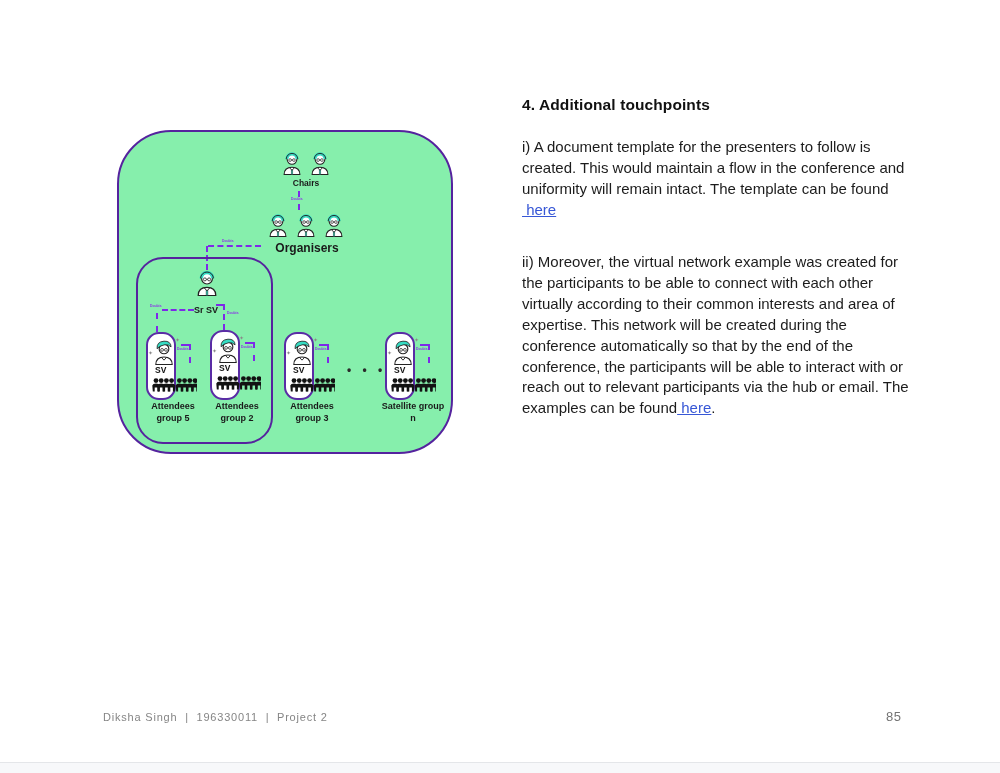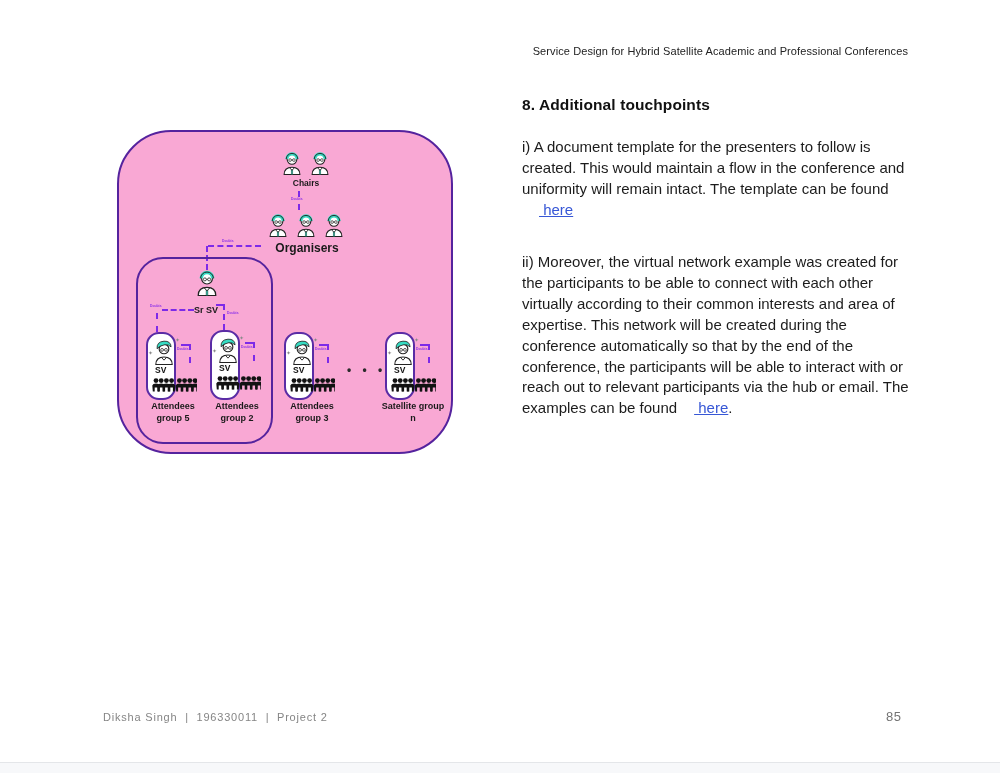--- a/index.html
+++ b/index.html
@@ -16,28 +16,28 @@
     font-size:11px; color:#222; letter-spacing:0.1px;
   }
   .heading {
     position:absolute; left:522px; top:96px;
     font-size:15.5px; font-weight:bold; color:#111; letter-spacing:0.1px;
   }
   .para {
     position:absolute; left:522px; width:392px;
     font-size:15px; line-height:20.9px; color:#1c1c1c;
   }
-  .para a { color:#3757d6; text-decoration:underline; white-space:pre;margin-left:17px; }
+  .para a { color:#3757d6; text-decoration:underline; white-space:pre; }
   #para1 { top:137px; }
   #para2 { top:252px; }
 
   
   .diagram {
     position:absolute; left:117px; top:130px; width:336px; height:324px;
-    border:2px solid #55239e; border-radius:54px; background:#f9a8d4;
+    border:2px solid #55239e; border-radius:54px; background:#86efac;
   }
   .inner-box {
     position:absolute; left:17px; top:125px; width:137px; height:187px;
     border:2px solid #55239e; border-radius:27px;
   }
   .sv-box {
     position:absolute; width:30px; height:68px;
     border:2px solid #5a2ca5; border-radius:13px; background:#fff;
   }
   .dlabel { position:absolute; font-weight:bold; color:#1a1a1a; text-align:center; }
@@ -96,23 +96,22 @@
     </g>
     <g id="sym-tinyperson">
       <circle cx="5" cy="2.6" r="2.4" fill="#121212"></circle>
       <path d="M1.3,7.4 Q1.8,5.4 5,5.4 Q8.2,5.4 8.7,7.4 L8.2,13.6 H6.3 L6.3,9.4 H3.7 L3.7,13.6 H1.8 Z" fill="#121212"></path>
     </g>
   </defs>
 </svg>
 
 <div class="page">
 
-  <div class="doc-header">Service Design for Hybrid Satellite Academic and Professional Conferences</div>
-
-  <div class="heading">8. Additional touchpoints</div>
+
+  <div class="heading">4. Additional touchpoints</div>
 
   <div class="para" id="para1"><span>i) A document template for the presenters to follow is created. This would maintain a flow in the conference and uniformity will remain intact. The template can be found</span><a href="#"> here</a><span></span></div>
 
   <div class="para" id="para2"><span>ii) Moreover, the virtual network example was created for the participants to be able to connect with each other virtually according to their common interests and area of expertise. This network will be created during the conference automatically so that by the end of the conference, the participants will be able to interact with or reach out to relevant participants via the hub or email. The examples can be found</span><a href="#"> here</a><span>.</span></div>
 
   <div class="diagram">
 
     <svg class="abs" style="left:162px;top:16px" width="22" height="27" viewBox="0 0 24 30">
         <use href="#sym-person"></use>
       </svg>

